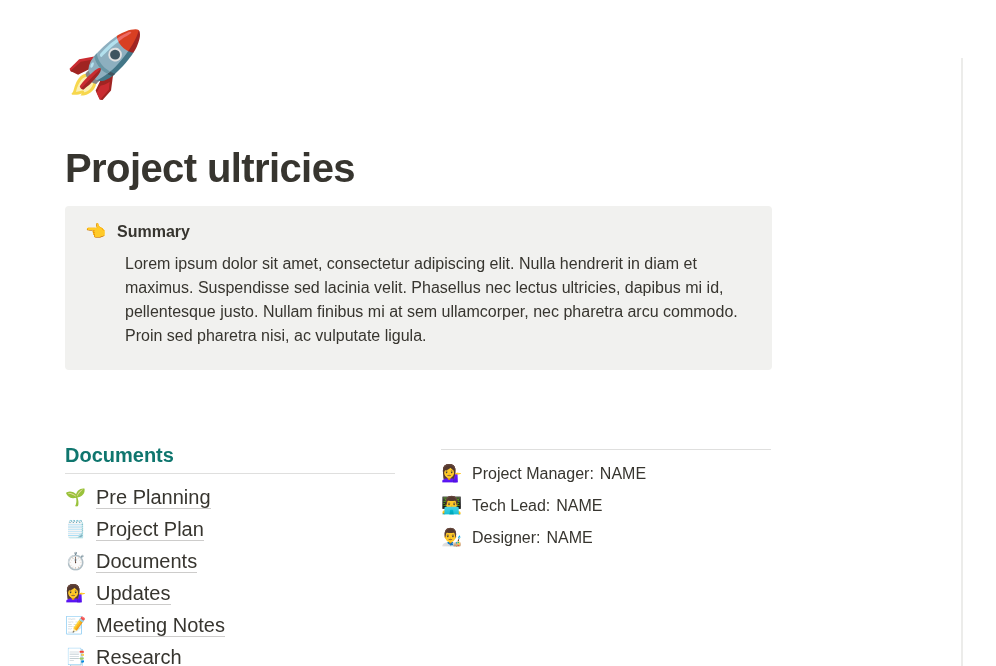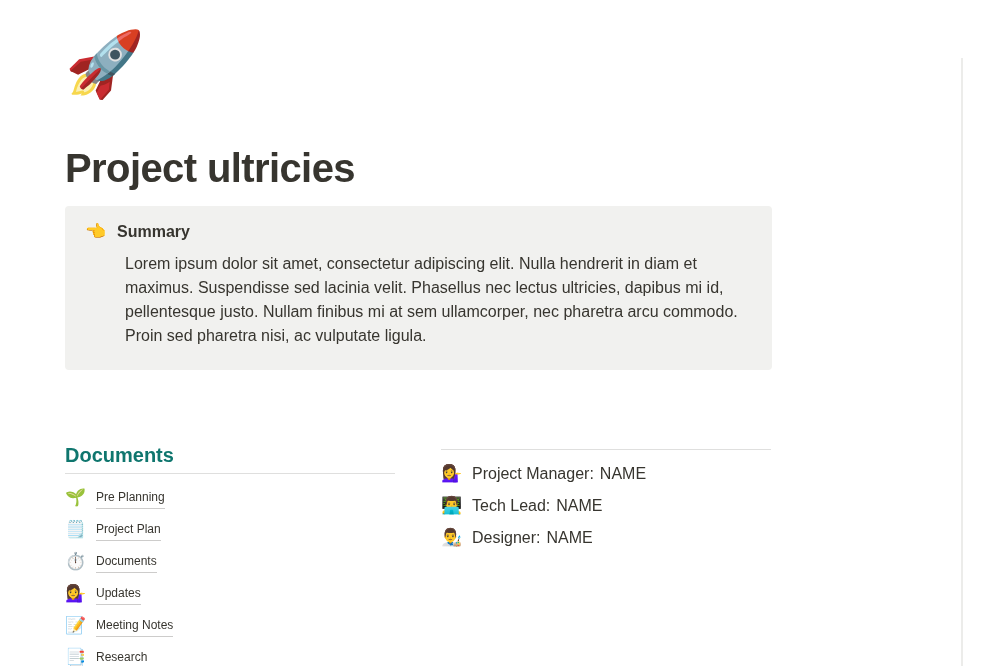--- a/index.html
+++ b/index.html
@@ -102,21 +102,21 @@
   }
   .emoji {
     font-size: 17px;
     line-height: 22px;
     width: 22px;
     text-align: center;
     flex: 0 0 auto;
     user-select: none;
   }
   .doc-link {
-    font-size: 12px;
+    font-size: 20px;
     line-height: 20px;
     font-weight: 500;
     color: #37352f;
     border-bottom: 1px solid rgba(55,53,47,0.25);
     padding-bottom: 1px;
   }
 
   .team-row {
     display: flex;
     align-items: center;

